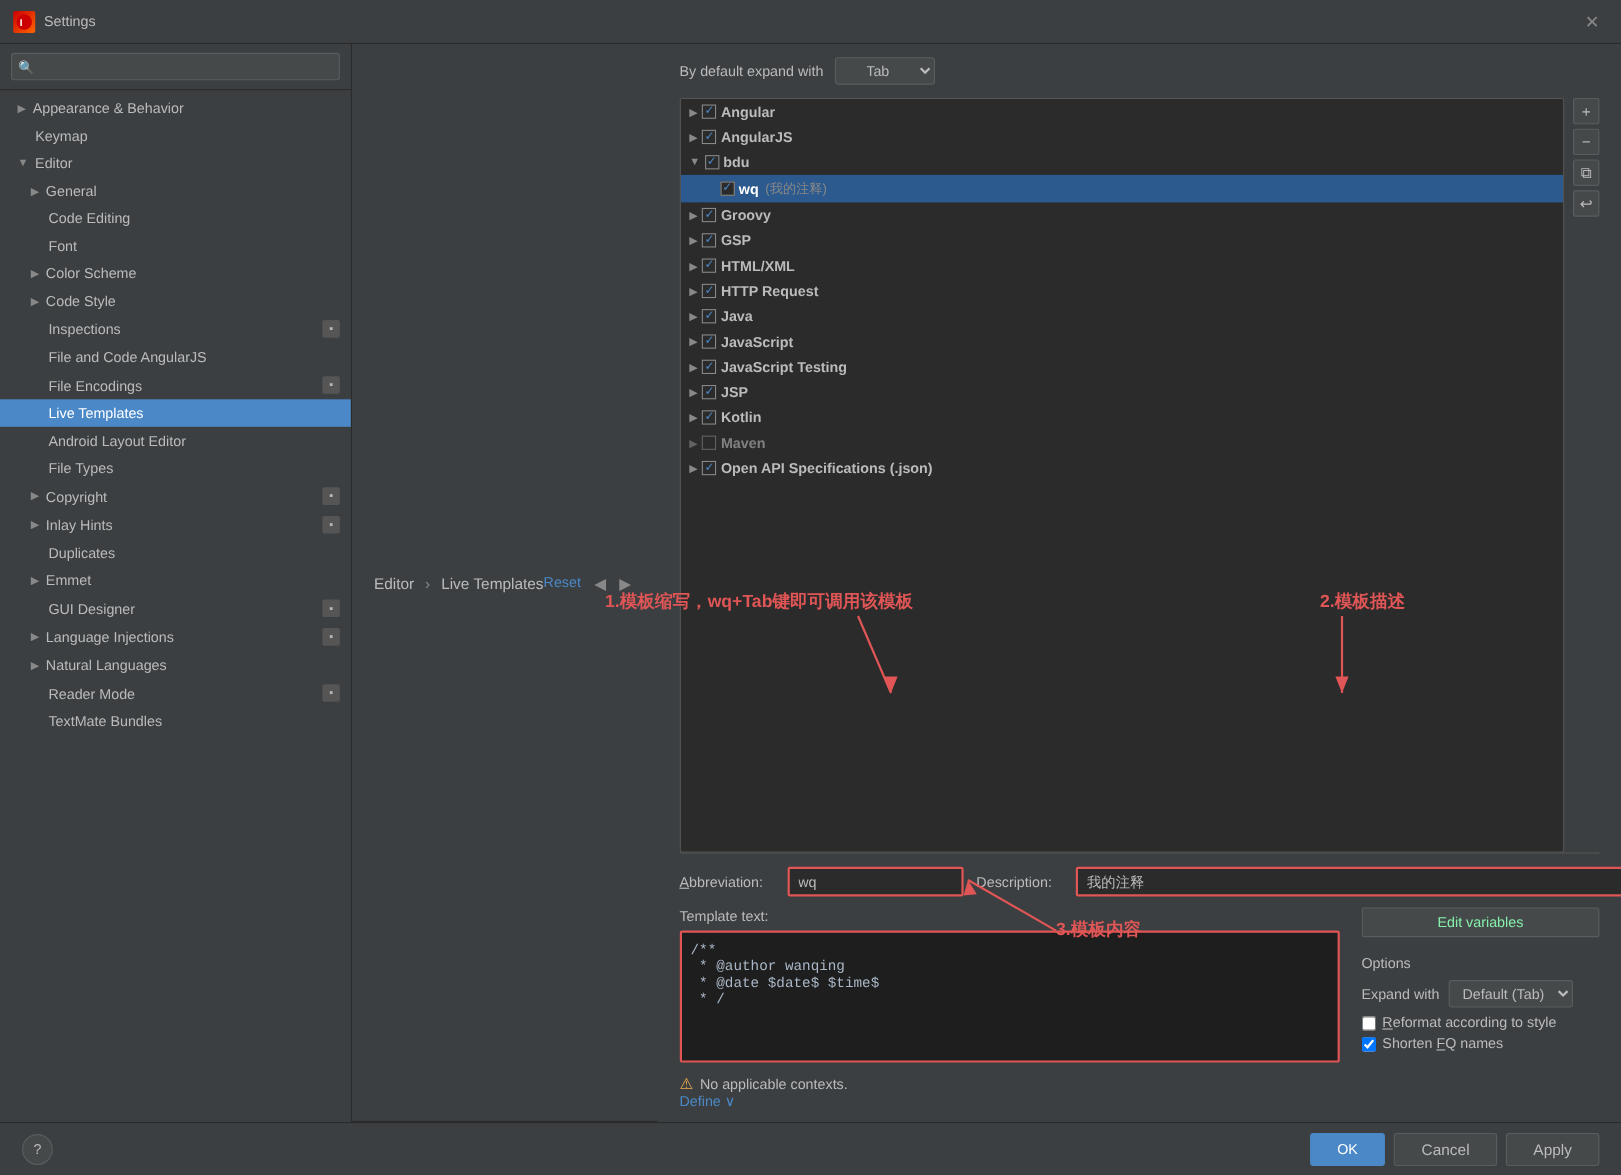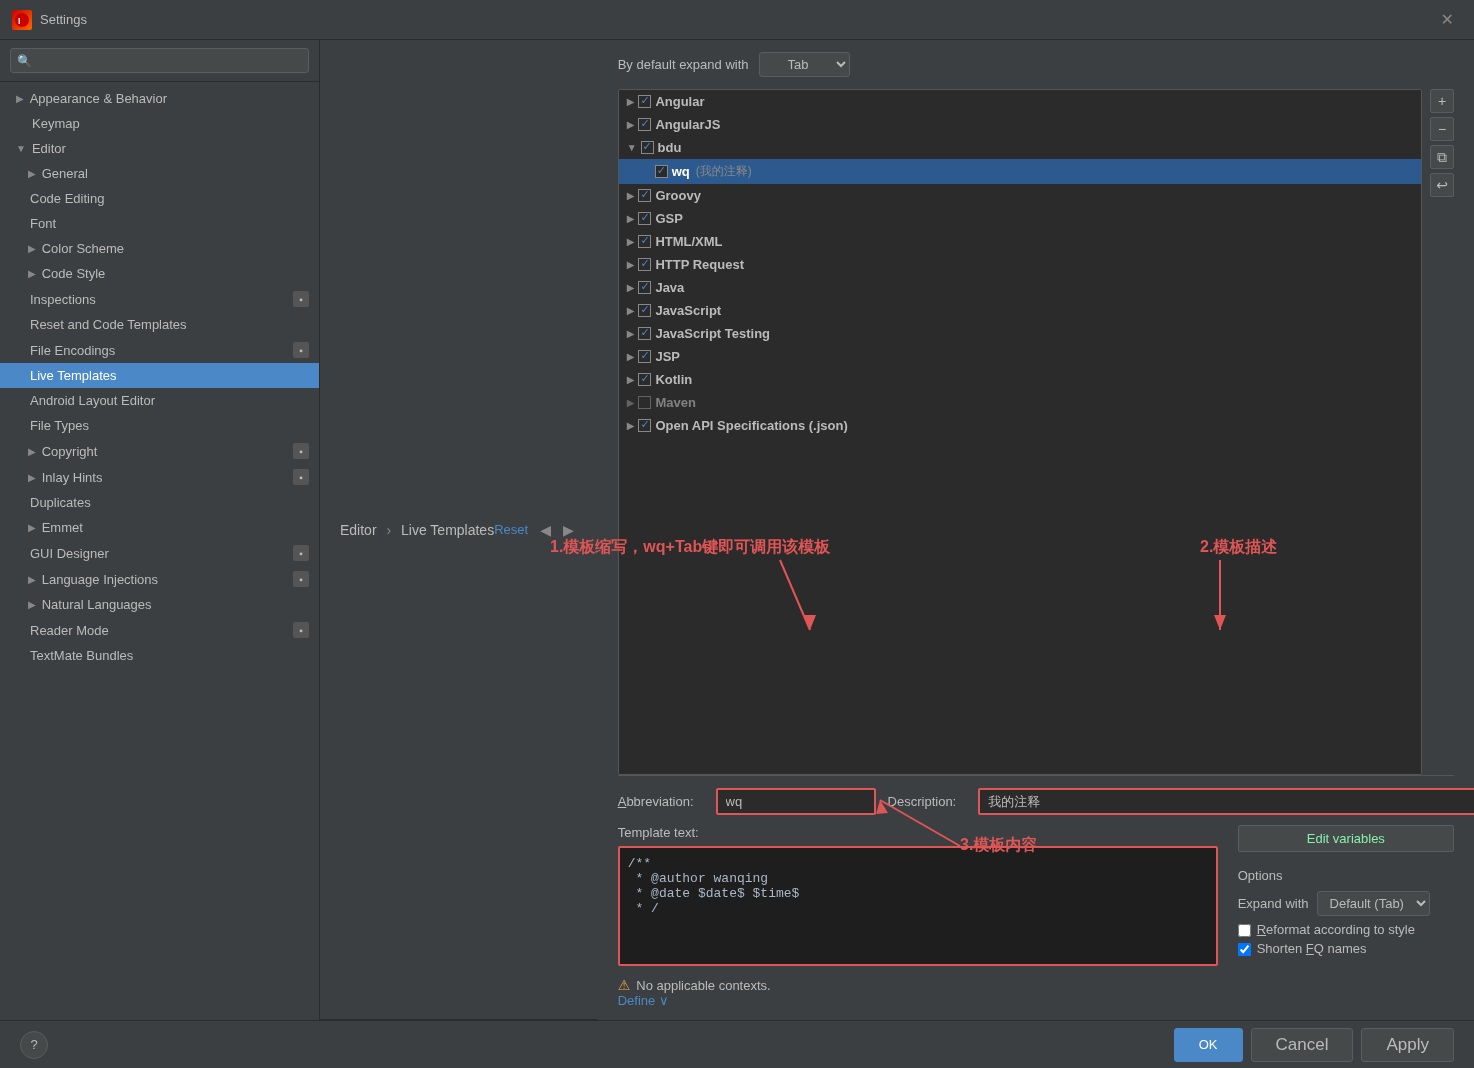--- a/index.html
+++ b/index.html
@@ -107,21 +107,21 @@
     }
     .sidebar-item.active { background: #4a88c7; color: white; }
 
     .sidebar-item .arrow {
       margin-right: 6px;
       font-size: 10px;
       color: #888;
     }
 
     .sidebar-item.indent1 { padding-left: 28px; }
-    .sidebar-item.indent2 { padding-left: 30px; }
+    .sidebar-item.indent2 { padding-left: 44px; }
 
     .sidebar-item .badge {
       margin-left: auto;
       width: 16px;
       height: 16px;
       background: #555;
       border-radius: 2px;
       display: flex; align-items: center; justify-content: center;
       font-size: 10px;
     }
@@ -398,21 +398,21 @@
       font-size: 13px;
       border-radius: 3px;
     }
 
     .btn-cancel, .btn-apply {
       background: #45494a;
       border: 1px solid #5a5d5f;
       color: #bbbbbb;
       padding: 6px 24px;
       cursor: pointer;
-      font-size: 17px;
+      font-size: 14px;
       border-radius: 3px;
     }
 
     
     .annotation-overlay {
       position: absolute;
       top: 0; left: 0;
       width: 1474px;
       height: 1068px;
       pointer-events: none;
@@ -526,21 +526,21 @@
           <span class="arrow">▶</span>
           <span>Code Style</span>
         </div>
 
         <div class="sidebar-item indent2">
           <span>Inspections</span>
           <span class="badge">▪</span>
         </div>
 
         <div class="sidebar-item indent2">
-          <span>Reset and Code Templates</span>
+          <span>File and Code AngularJS</span>
         </div>
 
         <div class="sidebar-item indent2">
           <span>File Encodings</span>
           <span class="badge">▪</span>
         </div>
 
         <div class="sidebar-item indent2 active">
           <span>Live Templates</span>
         </div>

